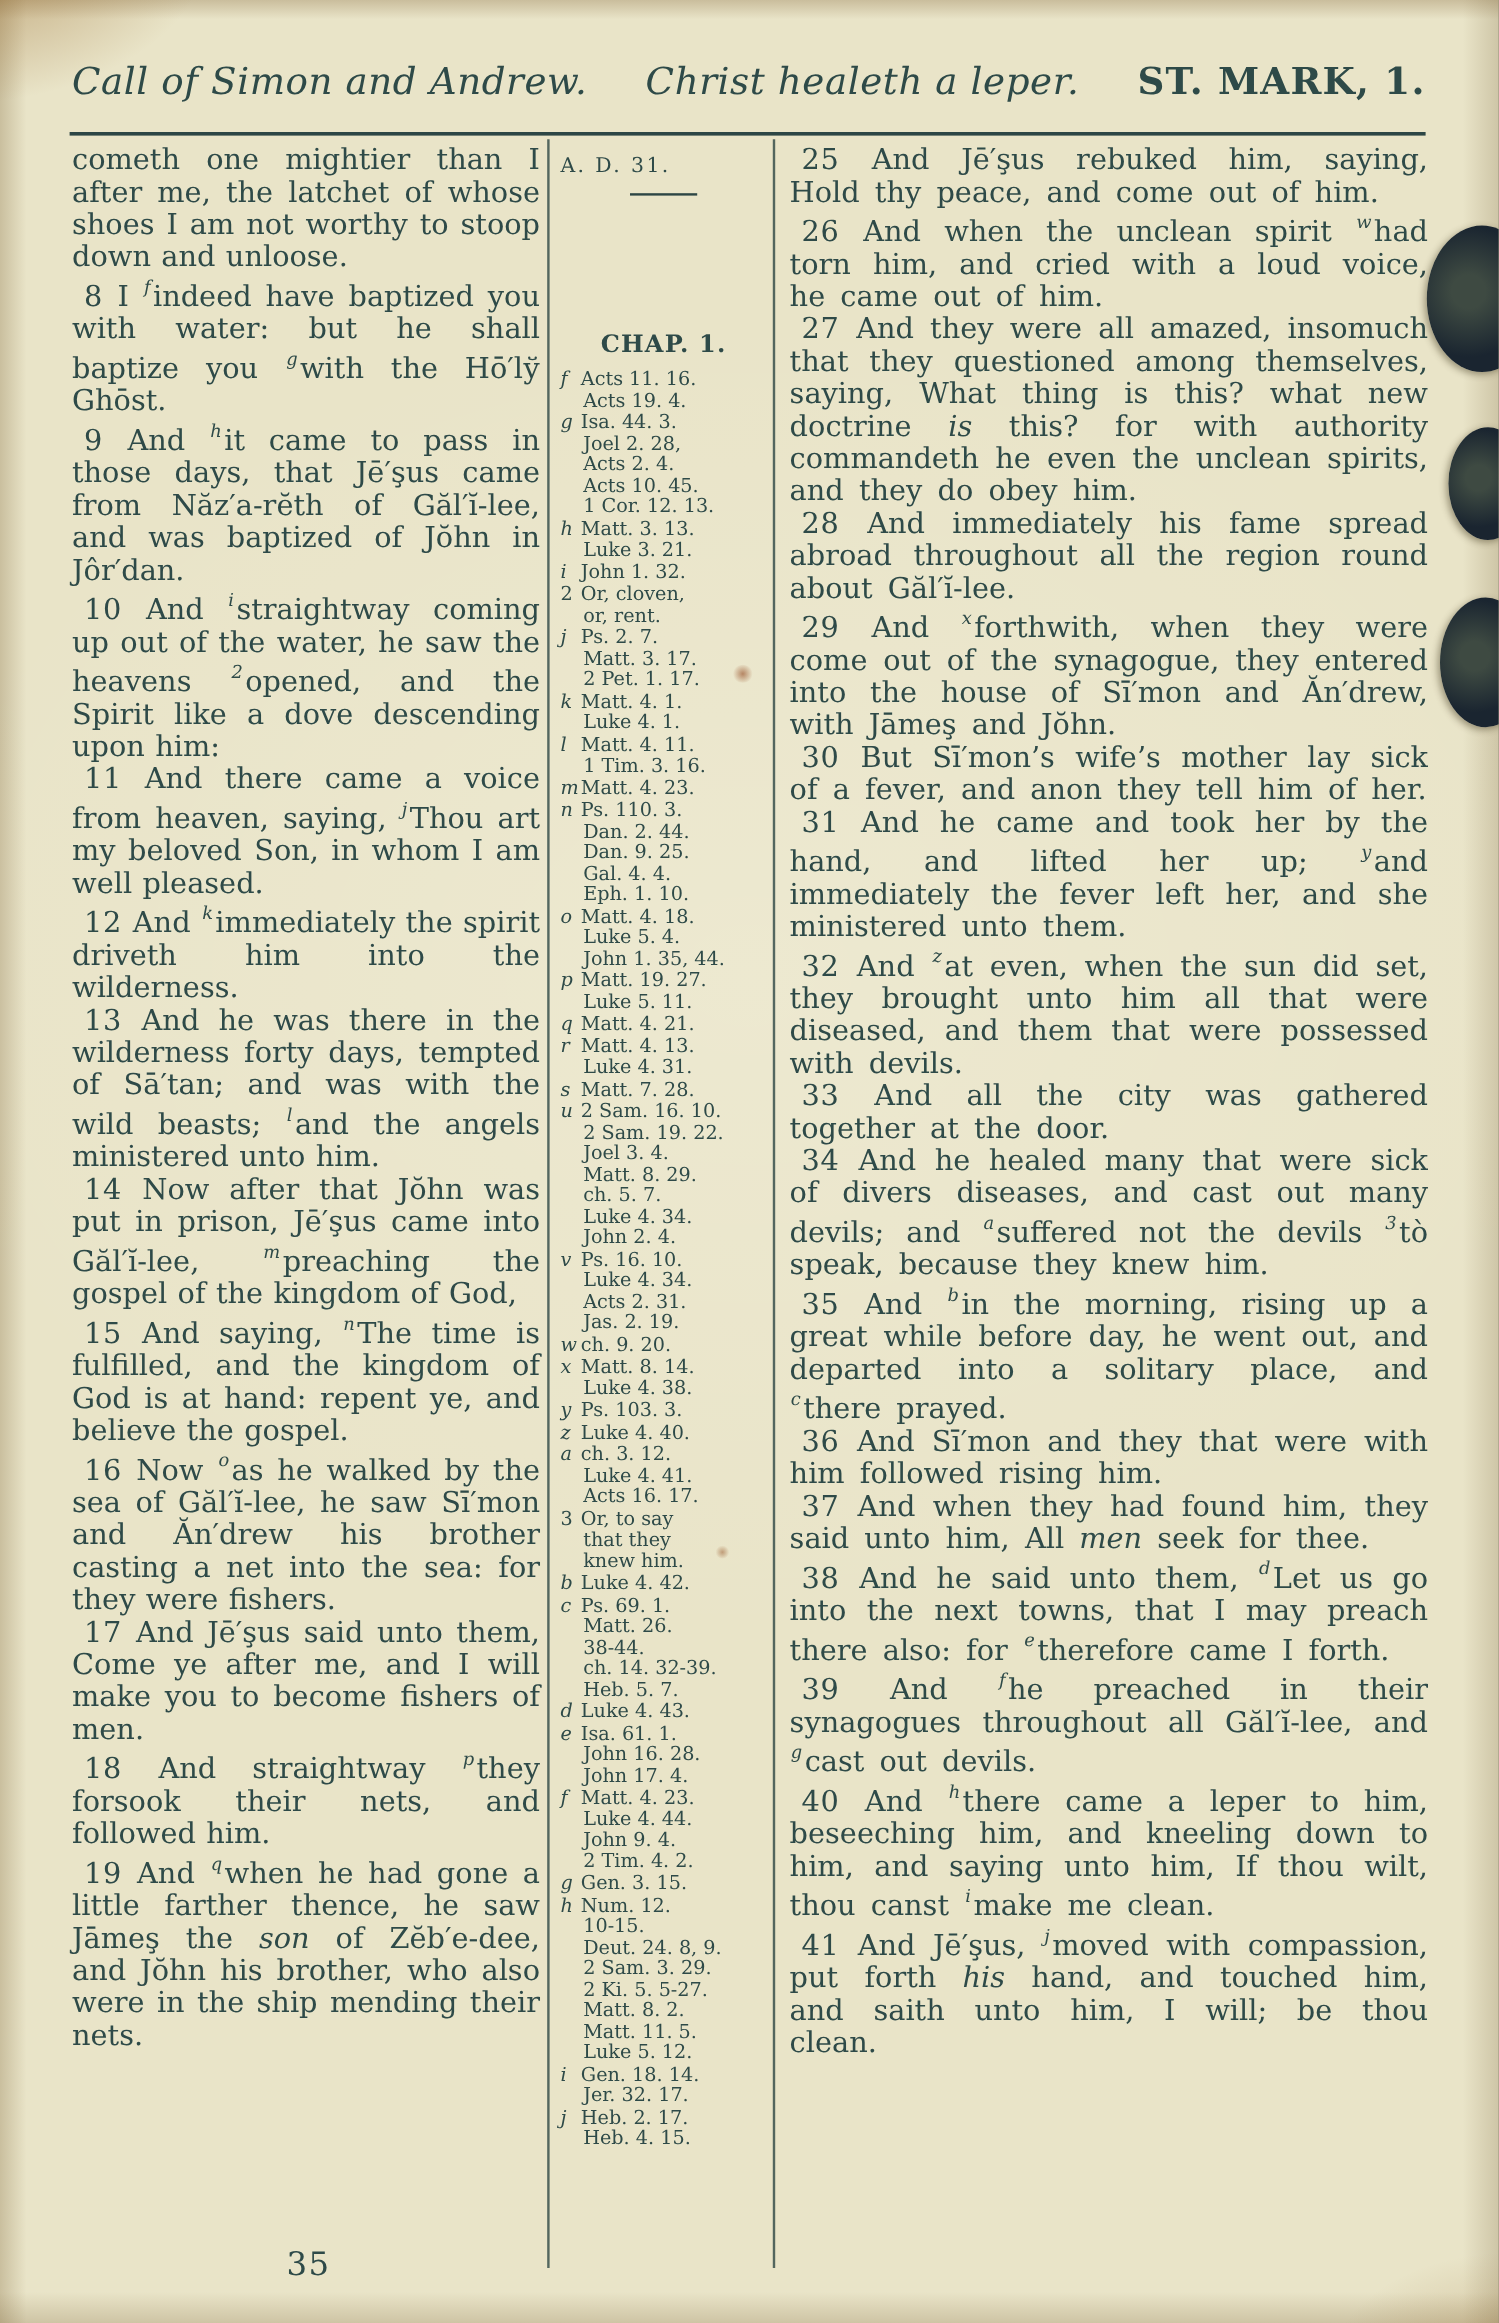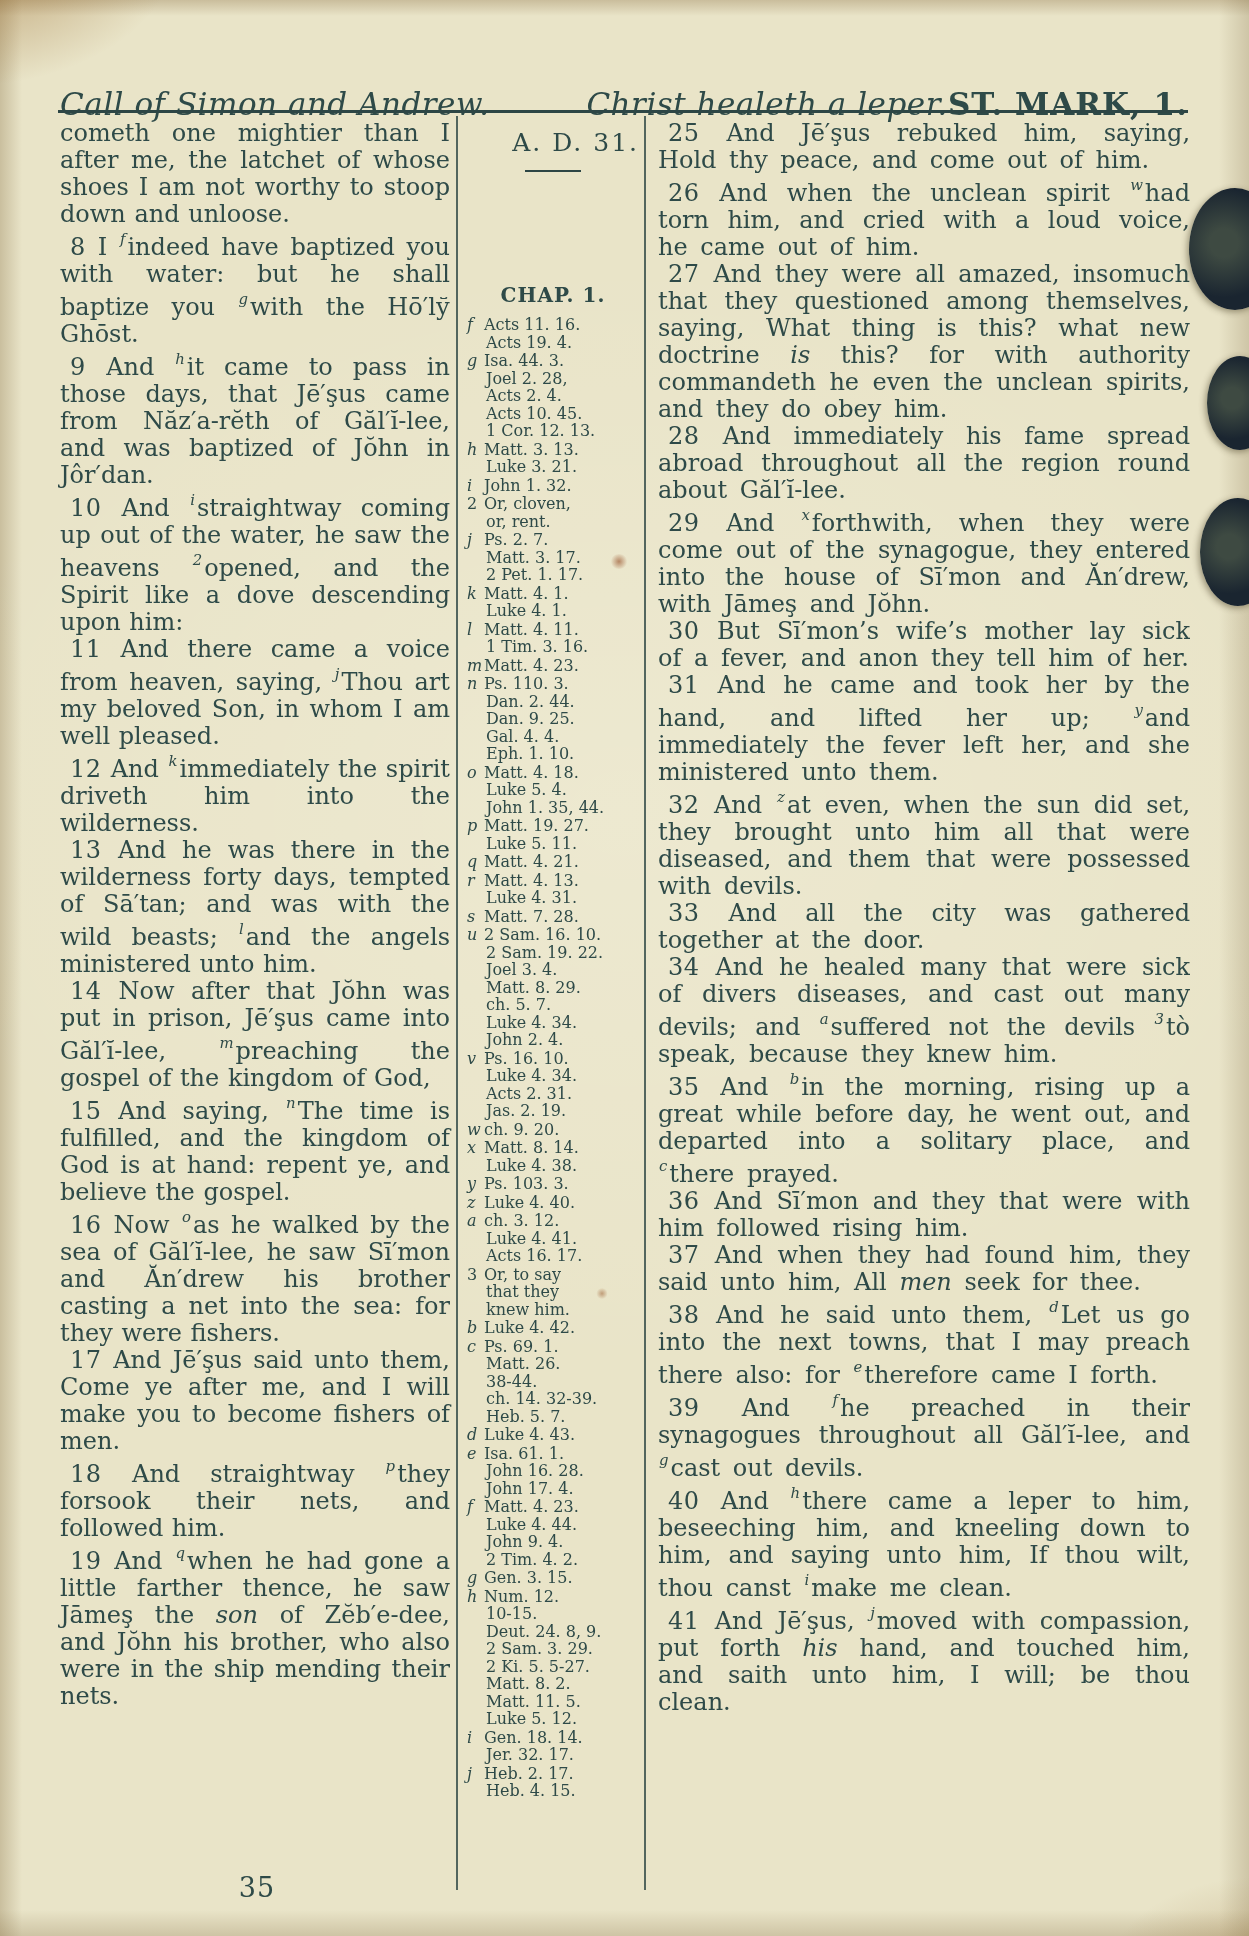--- a/index.html
+++ b/index.html
@@ -13,40 +13,40 @@
       linear-gradient(90deg, rgba(120,95,50,.28), rgba(120,95,50,0) 22px),
       linear-gradient(270deg, rgba(110,88,48,.22), rgba(110,88,48,0) 30px),
       linear-gradient(0deg, rgba(120,95,50,.24), rgba(120,95,50,0) 26px),
       linear-gradient(180deg, rgba(130,100,55,.30), rgba(130,100,55,0) 16px),
       #e9e4c8;
   }
   
   .hdr{position:absolute;top:50px;left:60px;width:1128px;display:flex;align-items:baseline;}
   .hdr .it{font-style:italic;font-size:31px;letter-spacing:.5px;}
   .hdr-left{flex:0 0 auto;}
-  .hdr-center{flex:1 1 auto;text-align:right;margin-top:36px;}
+  .hdr-center{flex:1 1 auto;text-align:center;}
   .hdr-right{flex:0 0 auto;font-weight:bold;font-size:31px;letter-spacing:1px;}
   .hdr-rule{position:absolute;top:110px;left:58px;width:1130px;height:3px;background:#2d4645;}
   
   .cols{position:absolute;top:116px;left:58px;width:1132px;height:1774px;display:grid;grid-template-columns:398px 190px 544px;}
   .col{overflow:hidden;}
   .col-left{padding:4px 6px 0 2px;}
   .col-right{padding:4px 0 0 12px;}
   .col-mid{border-left:2px solid rgba(45,70,68,.8);border-right:2px solid rgba(45,70,68,.8);padding:4px 5px 0 9px;}
   
   .col-left p,.col-right p{margin:0;font-size:24px;line-height:27px;text-align:justify;}
   .col-left p{word-spacing:1px;}
   .col-right p{word-spacing:5px;}
   .verse{text-indent:10px;}
   .cont{text-indent:0;}
   .vnum{letter-spacing:.5px;}
   .supref{font-size:.62em;font-style:italic;position:relative;top:-.12em;margin:0 2px 0 1px;}
   em{font-style:italic;}
   
-  .ad{margin-top:8px;text-align:right;font-size:25px;letter-spacing:2px;}
+  .ad{margin-top:8px;text-align:left;font-size:17px;letter-spacing:2px;}
   .ad-rule{width:56px;height:2px;background:#2d4645;margin:13px auto 0 auto;}
   .chap{margin-top:111px;margin-bottom:9px;text-align:center;font-weight:bold;font-size:20px;letter-spacing:1px;}
   .ref-list{font-size:16px;line-height:17.5px;}
   .ref-entry{padding-left:19px;margin-bottom:1px;}
   .ref-line{white-space:nowrap;}
   .ref-mark{display:inline-block;width:17px;margin-left:-19px;font-style:italic;}
   .ref-mark.num{font-style:normal;}
   
   .pageno{position:absolute;top:1872px;left:58px;width:398px;text-align:center;font-size:27px;letter-spacing:1px;}
   

